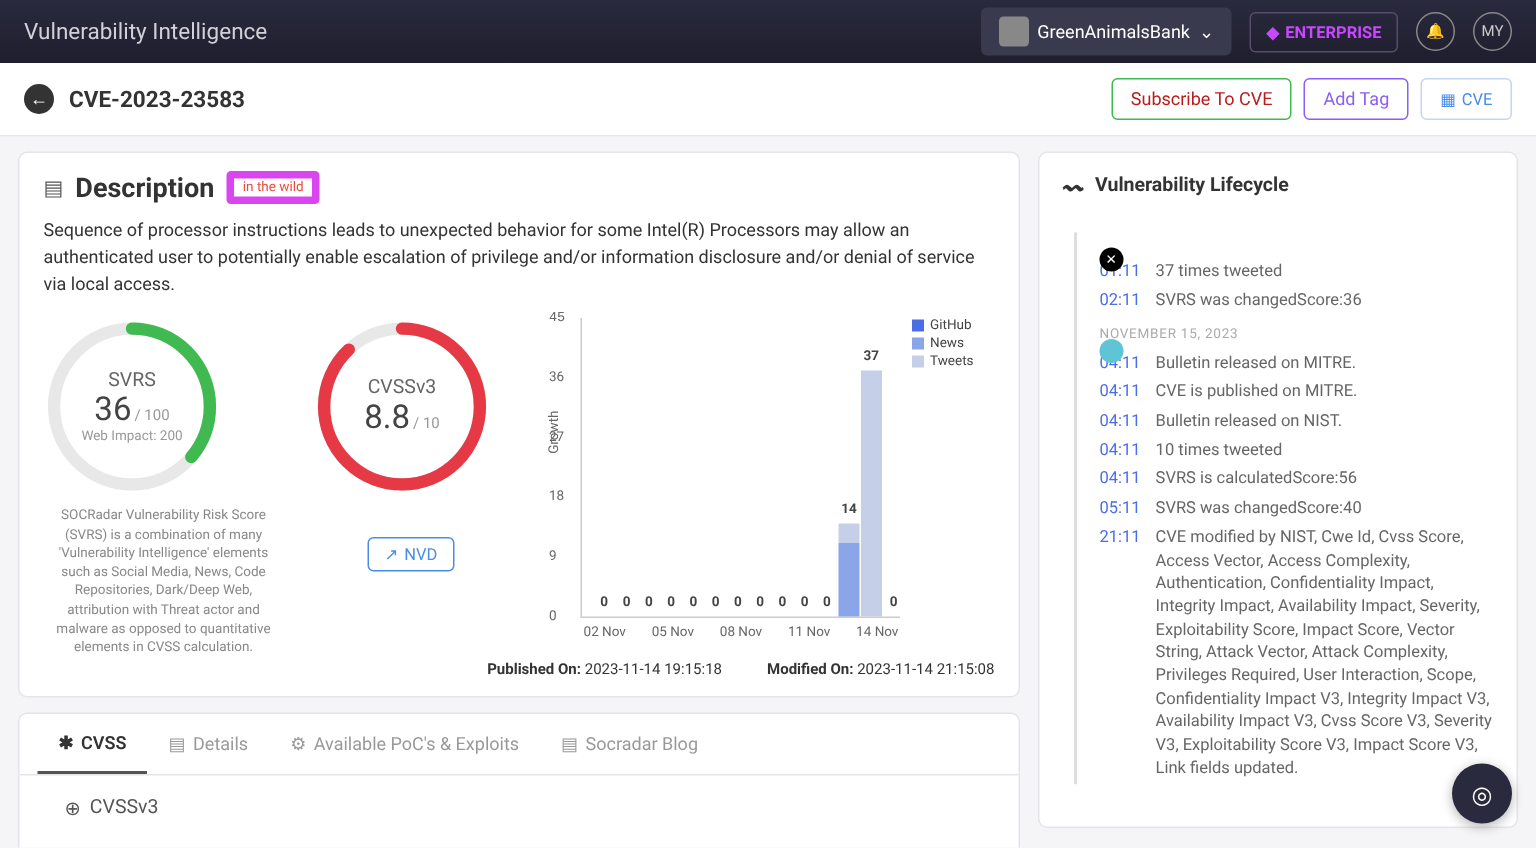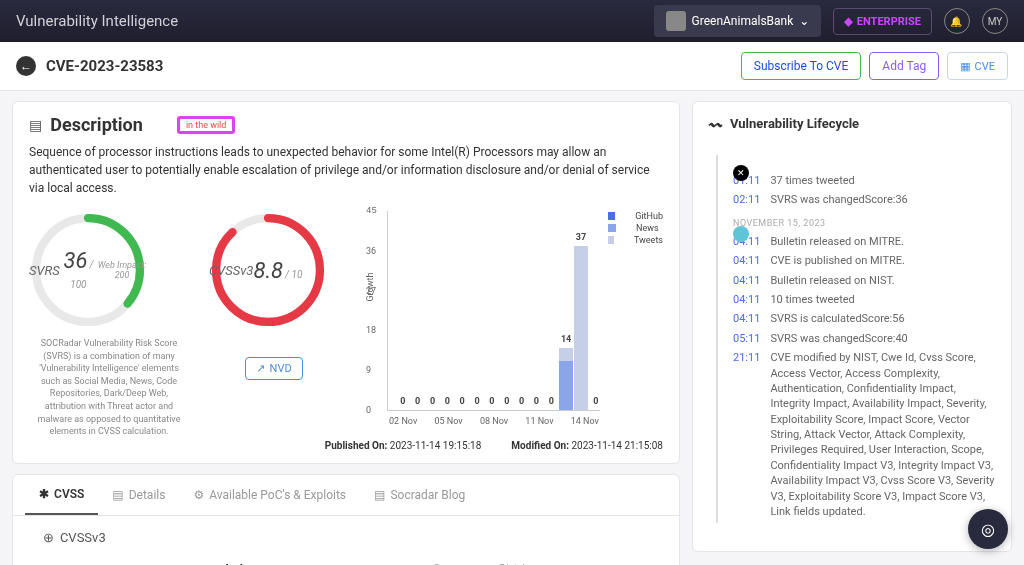--- a/index.html
+++ b/index.html
@@ -12,41 +12,41 @@
 .org-avatar { width: 20px; height: 20px; background: #888; border-radius: 3px; display:inline-block; }
 .enterprise-btn { color: #c947ff; font-size: 11px; font-weight: 700; display: flex; align-items: center; gap: 4px; cursor: pointer; border: 1px solid #5a4a6e; padding: 6px 10px; border-radius: 4px; }
 .circle-btn { width: 26px; height: 26px; border: 1.5px solid #888; border-radius: 50%; display: flex; align-items: center; justify-content: center; color: #ccc; font-size: 10px; cursor: pointer; }
 
 .header-row { background: #fff; padding: 10px 16px; display: flex; align-items: center; justify-content: space-between; border-bottom: 1px solid #e5e5e9; }
 .header-left { display: flex; align-items: center; gap: 10px; }
 .back-btn { width: 20px; height: 20px; background: #333; border-radius: 50%; color: #fff; display: flex; align-items: center; justify-content: center; cursor: pointer; font-size: 12px; }
 .cve-title { font-size: 15px; font-weight: 700; color: #333; }
 .header-actions { display: flex; gap: 8px; }
 .btn { padding: 6px 12px; border-radius: 4px; font-size: 12px; cursor: pointer; background: #fff; border: 1px solid; }
-.btn-green { color: #1d4ed8; border-color: #3fb950; }
+.btn-green { color: #b91c1c; border-color: #3fb950; }
 .btn-purple { color: #8b5cf6; border-color: #8b5cf6; }
 .btn-blue { color: #4a8de8; border-color: #4a8de8; font-size: 11px; }
 .btn-cve { color: #4a8de8; border-color: #c5d5f0; display: flex; align-items: center; gap: 4px; font-size: 11px; }
 
 .main { display: flex; gap: 12px; padding: 10px 12px; height: calc(565px - 42px - 52px); }
 .left-col { flex: 1; display: flex; flex-direction: column; gap: 10px; min-width: 0; }
 .right-col { width: 320px; }
 
 .card { background: #fff; border: 1px solid #e5e5e9; border-radius: 6px; padding: 12px 16px; }
 
 .desc-header { display: flex; align-items: center; gap: 8px; margin-bottom: 8px; }
 .desc-icon { font-size: 14px; color: #555; }
 .desc-title { font-size: 18px; font-weight: 700; color: #333; }
-.wild-badge { border: 3px solid #d946ef; color: #e74c3c; font-size: 9px; padding: 1px 6px; border-radius: 3px; margin-left: 26px; }
+.wild-badge { border: 5px solid #d946ef; color: #e74c3c; font-size: 9px; padding: 1px 6px; border-radius: 3px; }
 .desc-text { font-size: 12px; color: #333; line-height: 1.5; margin-bottom: 14px; }
 
 .desc-body { display: flex; gap: 20px; }
 .gauge { width: 118px; height: 118px; position: relative; }
 .gauge svg { width: 100%; height: 100%; transform: rotate(-90deg); }
-.gauge-center { position: absolute; inset: 0; display: flex; flex-direction: row; align-items: center; justify-content: flex-start; font-style: italic; }
+.gauge-center { position: absolute; inset: 0; display: flex; flex-direction: column; align-items: center; justify-content: center; }
 .gauge-label { font-size: 13px; color: #666; }
 .gauge-value { font-size: 22px; font-weight: 400; color: #444; }
 .gauge-max { font-size: 10px; color: #999; margin-left: 2px; }
 .gauge-sub { font-size: 9px; color: #999; }
 
 .svrs-col { width: 160px; text-align: center; }
 .svrs-desc { font-size: 9px; color: #888; line-height: 1.4; margin-top: 8px; }
 
 .cvss-col { width: 130px; text-align: center; }
 .nvd-btn { display: inline-flex; align-items: center; gap: 4px; border: 1px solid #4a8de8; color: #4a8de8; padding: 4px 10px; border-radius: 4px; font-size: 11px; cursor: pointer; margin-top: 28px; }
@@ -56,21 +56,21 @@
 .chart-plot { height: 200px; border-left: 1px solid #ccc; border-bottom: 1px solid #ccc; position: relative; margin-left: 28px; margin-bottom: 20px; }
 .ylabel-rot { position: absolute; left: -18px; top: 50%; transform: rotate(-90deg) translateX(50%); transform-origin: left center; font-size: 9px; color: #666; }
 .ytick { position: absolute; left: -22px; font-size: 9px; color: #666; transform: translateY(50%); }
 .xtick { position: absolute; bottom: -16px; font-size: 9px; color: #666; transform: translateX(-50%); white-space: nowrap; }
 .bar-group { position: absolute; bottom: 0; width: 14px; display: flex; flex-direction: column-reverse; transform: translateX(-50%); }
 .bar-seg { width: 100%; }
 .bar-nw { background: #8aa5e8; }
 .bar-tw { background: #c5d0e8; }
 .bar-val { position: absolute; top: -14px; left: 50%; transform: translateX(-50%); font-size: 9px; font-weight: 700; color: #444; }
 .legend { width: 55px; }
-.legend-item { display: flex; align-items: center; gap: 20px; font-size: 9px; color: #444; margin-bottom: 2px; }
+.legend-item { display: flex; align-items: center; gap: 4px; font-size: 9px; color: #444; margin-bottom: 2px; }
 .legend-sw { width: 8px; height: 8px; }
 
 .dates-row { font-size: 10px; color: #333; display: flex; gap: 30px; justify-content: flex-end; margin-top: 2px; }
 .dates-row b { font-weight: 700; }
 
 .tabs-card { padding: 0; }
 .tabs-row { display: flex; border-bottom: 1px solid #e5e5e9; padding: 0 12px; }
 .tab { padding: 12px 14px; font-size: 12px; color: #999; display: flex; align-items: center; gap: 5px; cursor: pointer; }
 .tab.active { color: #333; border-bottom: 2px solid #555; font-weight: 600; }
 .tab-content { padding: 14px 30px; }

